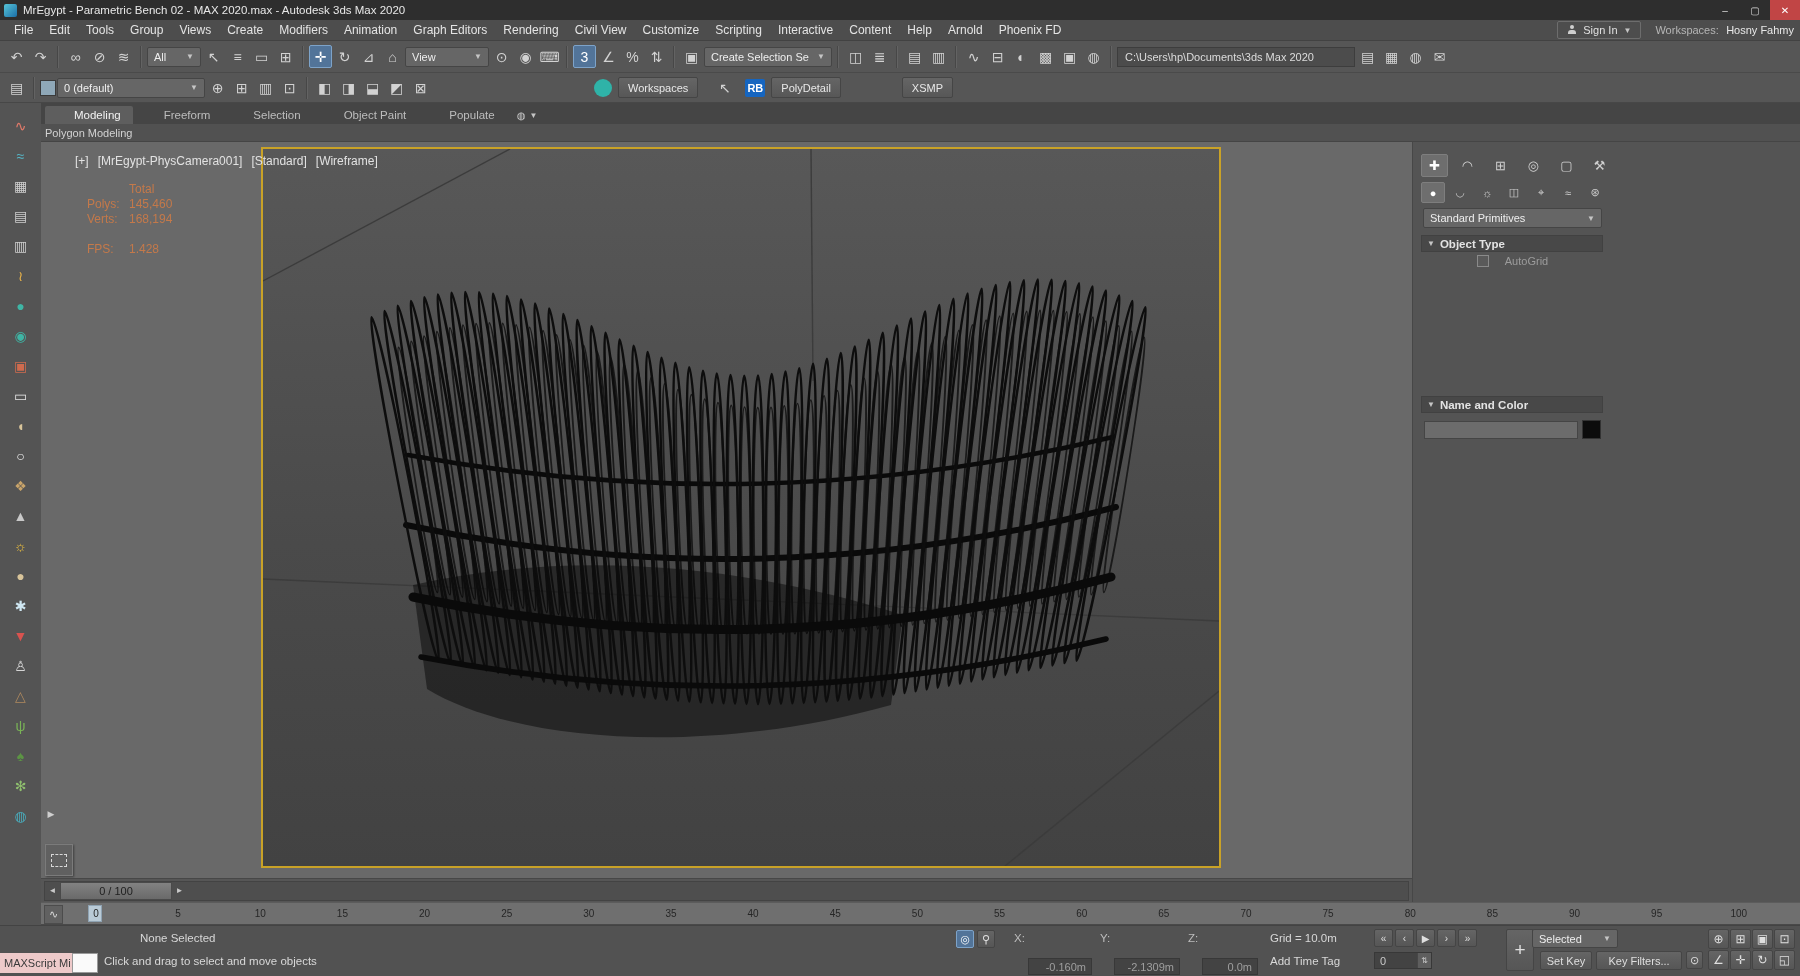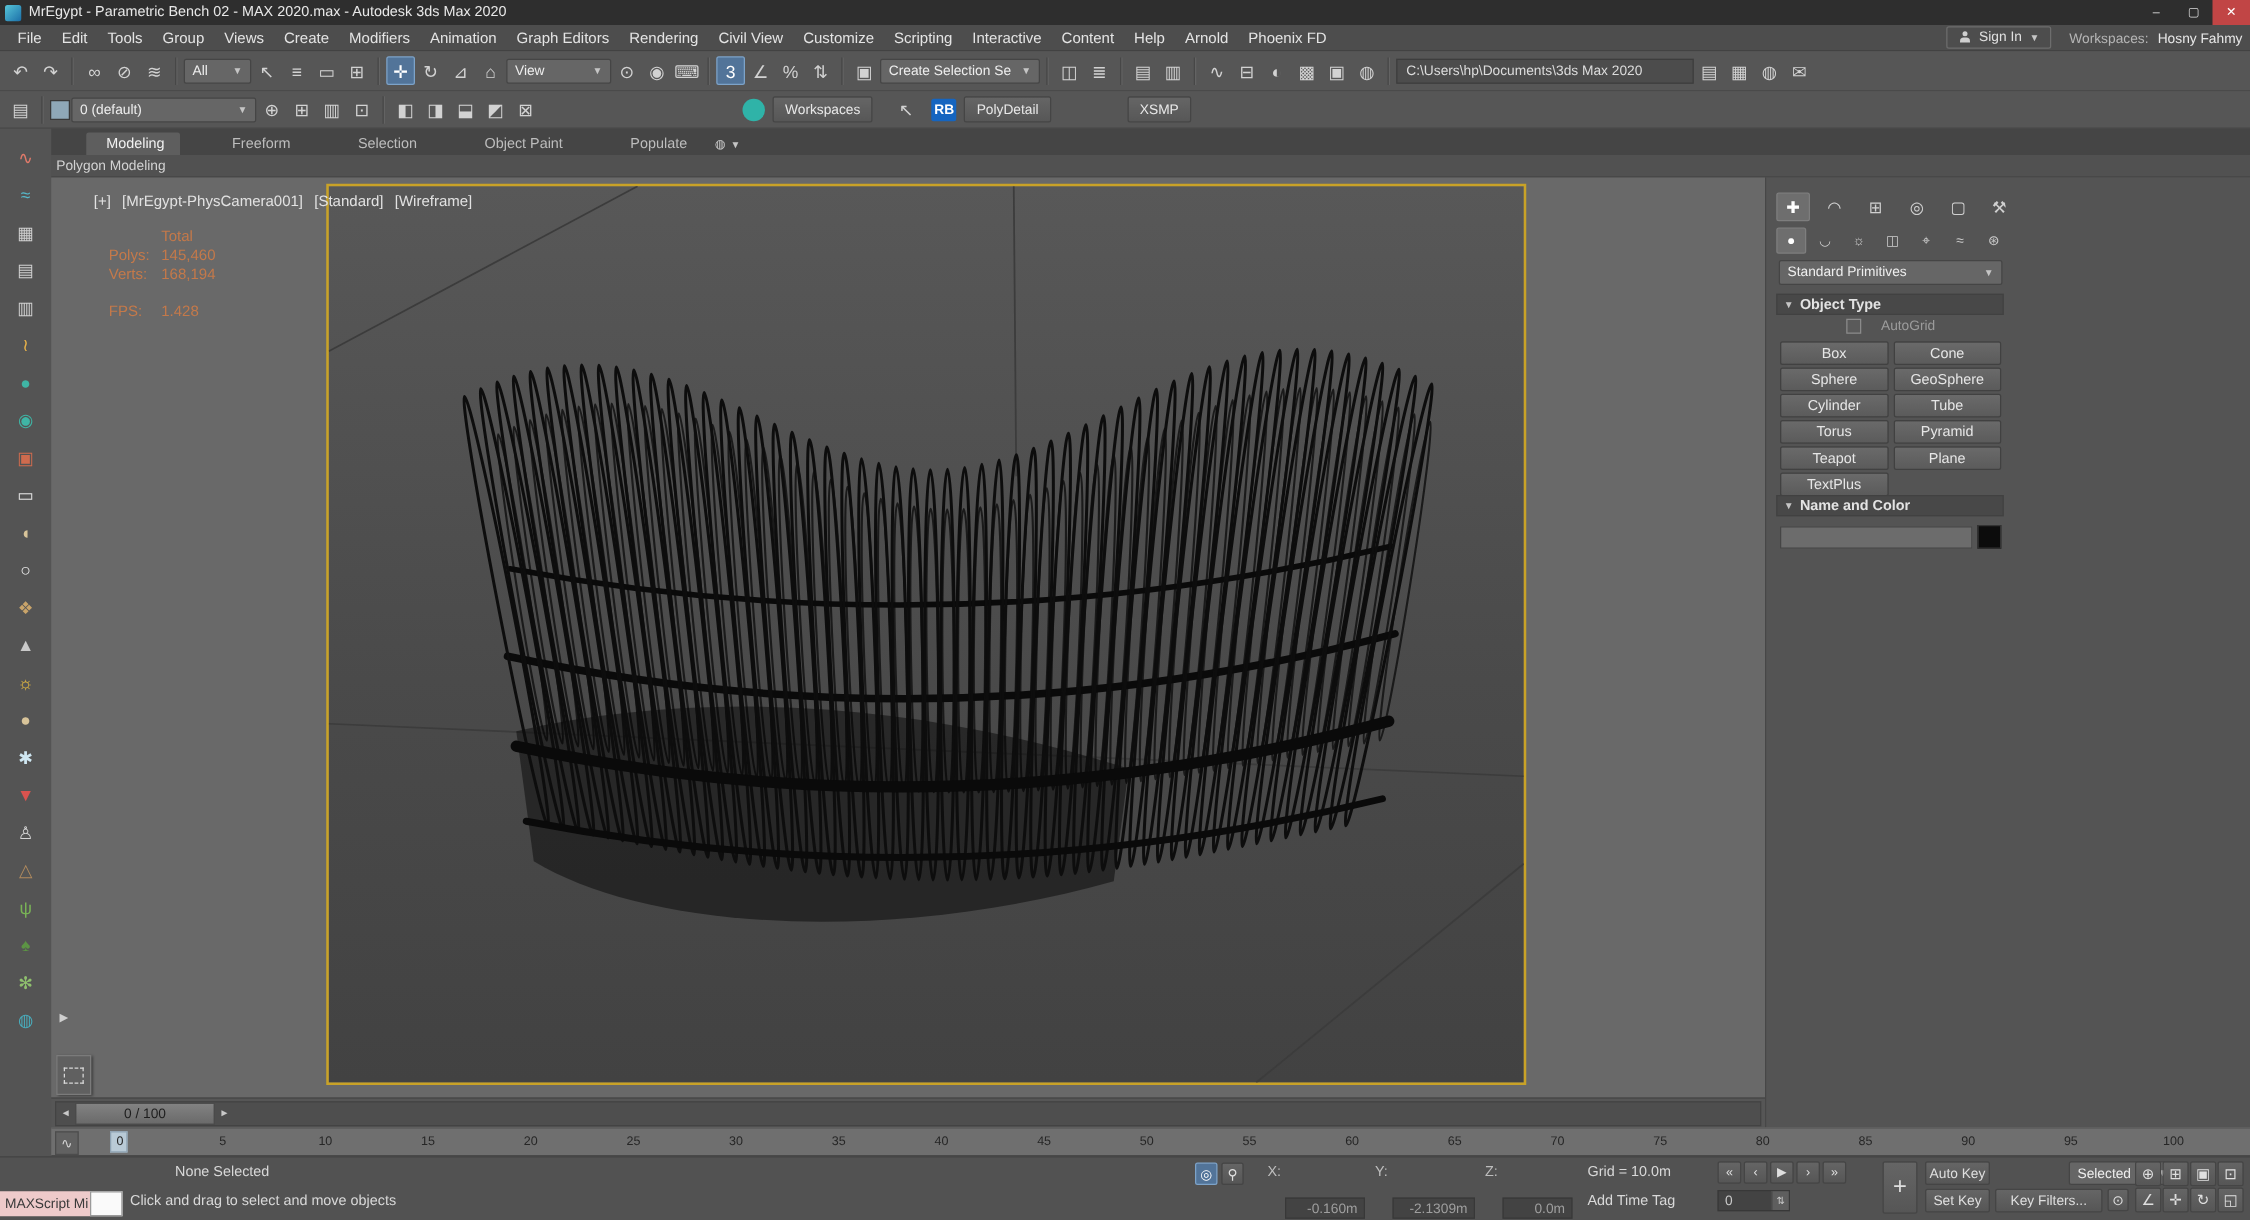--- a/index.html
+++ b/index.html
@@ -33,21 +33,21 @@
   .sep{width:0;height:22px;border-left:1px solid #474747;border-right:1px solid #636363;margin:0 4px;}
   .combo{height:20px;background:#666;border:1px solid #454545;border-radius:2px;display:flex;align-items:center;padding:0 6px;font-size:11px;color:#eee;gap:6px;white-space:nowrap;overflow:hidden;box-sizing:border-box;}
   .combo .caret{margin-left:auto;}
   .pathfield{height:20px;background:#4c4c4c;border:1px solid #3d3d3d;display:flex;align-items:center;padding:0 7px;font-size:11px;color:#dcdcdc;white-space:nowrap;box-sizing:border-box;}
   .txtbtn{height:21px;background:linear-gradient(#656565,#575757);border:1px solid #454545;border-radius:2px;display:flex;align-items:center;padding:0 9px;font-size:11px;color:#e8e8e8;white-space:nowrap;box-sizing:border-box;}
   .swatch{width:14px;height:14px;border:1px solid #3a3a3a;}
   .logodot{width:18px;height:18px;border-radius:50%;}
   .rb-logo{width:20px;height:18px;background:#1565c0;color:#fff;font-weight:bold;font-size:11px;display:flex;align-items:center;justify-content:center;border-radius:2px;}
   
   .ribbon-tabs{left:0;top:103px;width:1800px;height:21px;background:#454545;display:flex;align-items:flex-end;padding-left:45px;gap:2px;box-sizing:border-box;}
-  .rtab{padding:3px 12px 3px 16px;font-size:11.5px;color:#bdbdbd;white-space:nowrap;margin-left:24px;}
+  .rtab{padding:3px 12px 3px 29px;font-size:11.5px;color:#bdbdbd;white-space:nowrap;}
   .rtab.active{background:#5e5e5e;color:#f2f2f2;border-radius:2px 2px 0 0;}
   .rtab-opt{display:flex;align-items:center;gap:4px;padding:0 8px 3px;color:#cfcfcf;font-size:10px;}
   .ribbon-panel{left:0;top:124px;width:1800px;height:18px;background:#515151;border-bottom:1px solid #454545;display:flex;align-items:center;padding-left:45px;font-size:11px;color:#d2d2d2;box-sizing:border-box;}
   
   .left-strip{left:0;top:103px;width:41px;height:799px;background:#545454;display:flex;flex-direction:column;align-items:center;padding-top:12px;gap:8px;box-sizing:border-box;}
   .ltool{width:22px;height:22px;display:flex;align-items:center;justify-content:center;font-size:14px;}
   
   .viewport-pane{left:41px;top:142px;width:1371px;height:736px;background:#696969;}
   .camview{position:absolute;left:220px;top:5px;width:960px;height:721px;border:2px solid #c9a227;box-sizing:border-box;background:linear-gradient(180deg,#585858 0%,#4a4a4a 55%,#424242 100%);}
   .camview svg{width:100%;height:100%;display:block;}
@@ -485,34 +485,20 @@
         <span class="caret" data-name="chevron-down-icon">▼</span>
     </div>
     <div class="rollout-header" style="top:93px;" data-name="object-type-rollout-header">
       <span class="caret" data-name="rollout-caret-icon">▼</span>
       <span data-name="object-type-title">Object Type</span>
     </div>
     <div class="autogrid" data-name="autogrid-row">
       <span class="cbx" data-name="autogrid-checkbox"></span>
       <span data-name="autogrid-label">AutoGrid</span>
     </div>
-    <div class="cp-grid">
-
-    <div class="cp-btn" data-name="box-button">Box</div>
-        <div class="cp-btn" data-name="cone-button">Cone</div>
-        <div class="cp-btn" data-name="sphere-button">Sphere</div>
-        <div class="cp-btn" data-name="geosphere-button">GeoSphere</div>
-        <div class="cp-btn" data-name="cylinder-button">Cylinder</div>
-        <div class="cp-btn" data-name="tube-button">Tube</div>
-        <div class="cp-btn" data-name="torus-button">Torus</div>
-        <div class="cp-btn" data-name="pyramid-button">Pyramid</div>
-        <div class="cp-btn" data-name="teapot-button">Teapot</div>
-        <div class="cp-btn" data-name="plane-button">Plane</div>
-        <div class="cp-btn" data-name="textplus-button">TextPlus</div>
-      </div>
     <div class="rollout-header" style="top:254px;" data-name="name-and-color-rollout-header">
       <span class="caret" data-name="rollout-caret-icon">▼</span>
       <span data-name="name-and-color-title">Name and Color</span>
     </div>
     <div class="namerow" data-name="name-and-color-row">
       <input class="namefield" data-name="object-name-field" value="" style="">
       <span class="colorswatch" data-name="object-color-swatch" style="background: rgb(12, 12, 12);"></span>
     </div>
   </div>
 
@@ -583,21 +569,21 @@
         <div class="sbtn pb" data-name="go-to-end-button">»</div>
       </div>
     <div class="framefield" data-name="current-frame-field">
       <span class="fv" data-name="current-frame-value">0</span>
       <span class="spin" data-name="frame-spinner-icon">⇅</span>
     </div>
 
     <div class="sbtn abs" style="left:1506px;top:3px;width:28px;height:42px;font-size:19px;" data-name="set-keys-button">+</div>
     <div class="sbtn abs" style="left:1540px;top:3px;width:52px;height:19px;font-size:11px;" data-name="auto-key-button">Auto Key</div>
     <div class="sbtn abs" style="left:1540px;top:25px;width:52px;height:19px;font-size:11px;" data-name="set-key-button">Set Key</div>
-    <div class="combo abs" style="left:1655px;top:3px;width:86px;height:19px;" data-name="selected-key-filter-dropdown">
+    <div class="combo abs" style="left:1532px;top:3px;width:86px;height:19px;" data-name="selected-key-filter-dropdown">
       <span>Selected</span>
         <span class="caret" data-name="chevron-down-icon">▼</span>
     </div>
     <div class="sbtn abs" style="left:1596px;top:25px;width:86px;height:19px;font-size:11px;" data-name="key-filters-button">Key Filters...</div>
     <div class="sbtn abs" style="left:1686px;top:25px;width:17px;height:18px;font-size:11px;" data-name="time-configuration-button">⊙</div>
 
     <div class="nav-grid">
 
     <div class="sbtn nav" data-name="zoom-icon">⊕</div>
         <div class="sbtn nav" data-name="zoom-all-icon">⊞</div>

